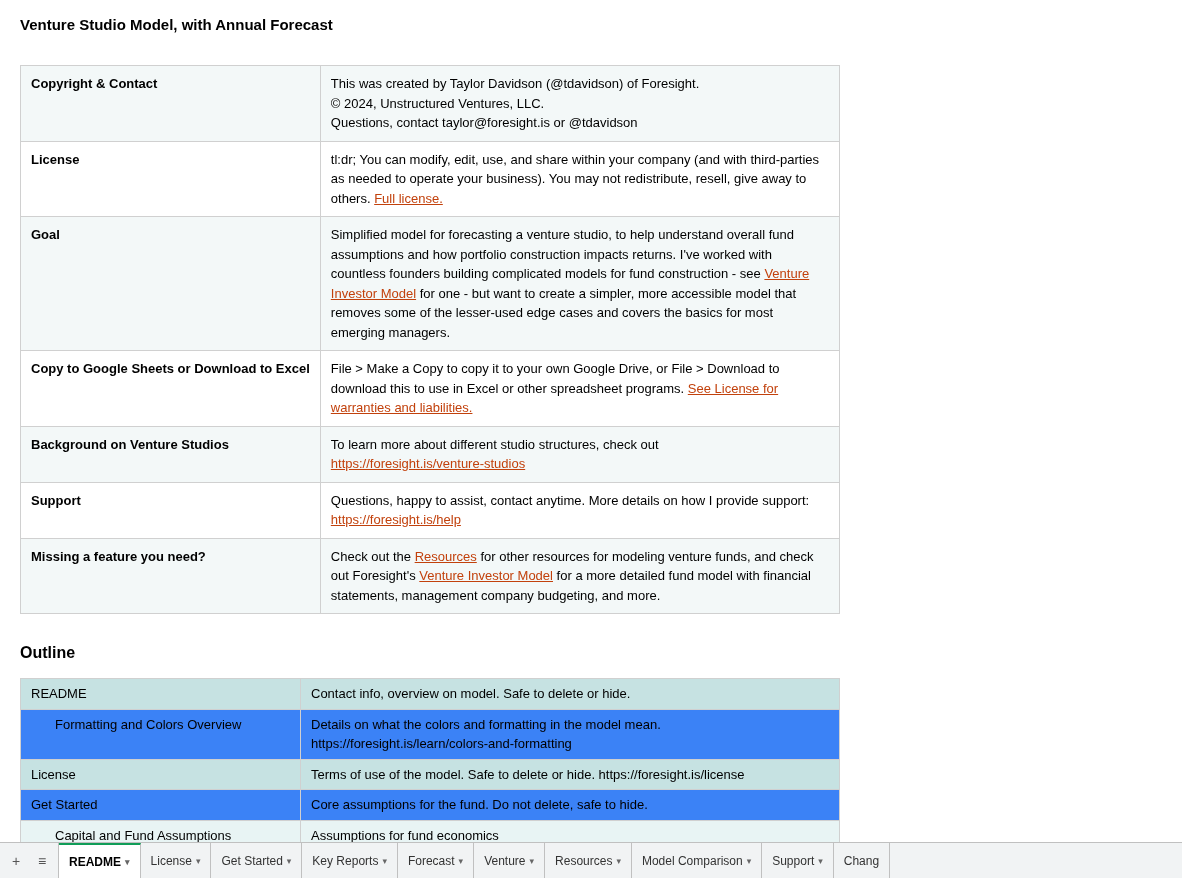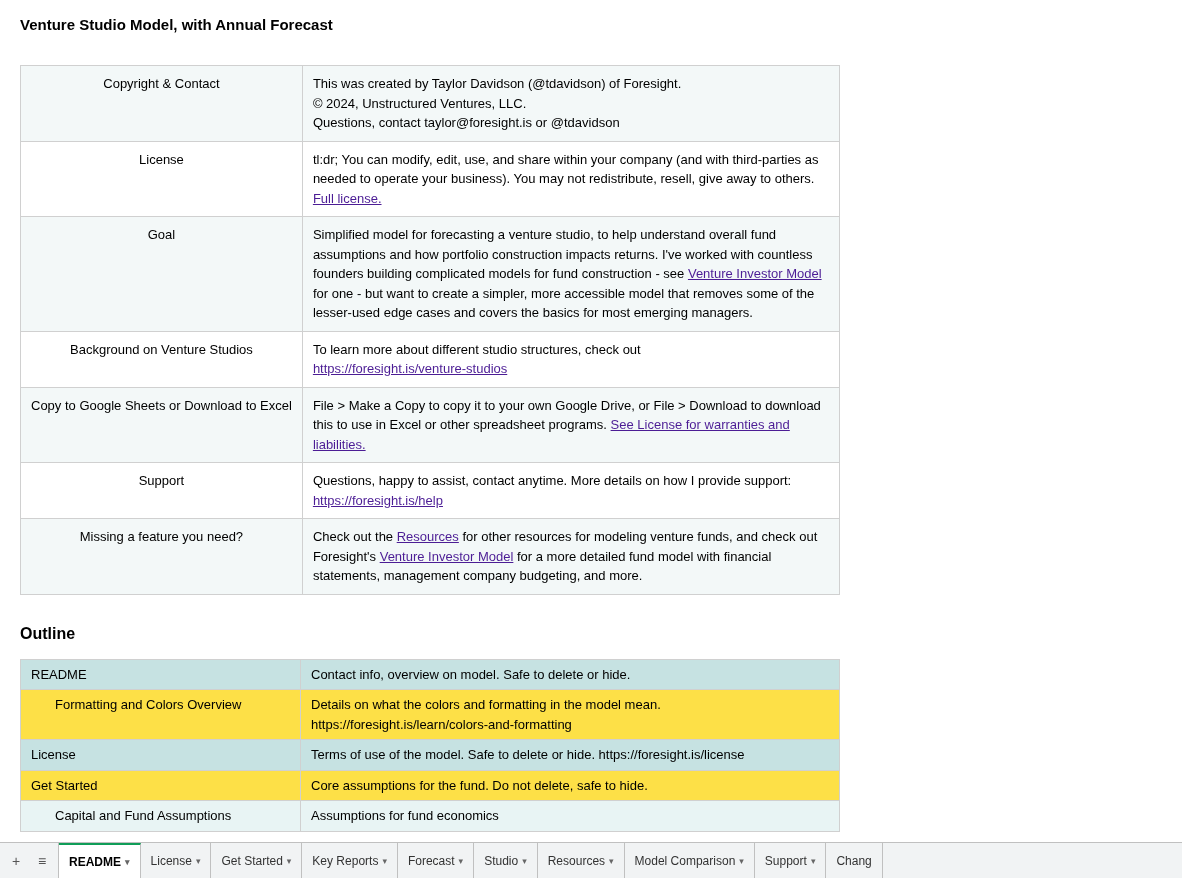--- a/index.html
+++ b/index.html
@@ -42,28 +42,27 @@
 
     .info-table tr:nth-child(odd) td {
       background: #f3f8f8;
     }
 
     .info-table tr:nth-child(even) td {
       background: #fff;
     }
 
     .info-table td:first-child {
-      font-weight: normal;
+      font-weight: bold;
       width: 280px;
       white-space: nowrap;
-      text-align: center;
     }
 
     a {
-      color: #4c1d95;
+      color: #c2410c;
       text-decoration: underline;
     }
 
     
     .section-title {
       font-size: 16px;
       font-weight: bold;
       margin-bottom: 16px;
     }
 
@@ -79,21 +78,21 @@
       border: 1px solid #d0d0d0;
       font-size: 13px;
       line-height: 1.5;
     }
 
     .outline-table .row-highlight td {
       background: #c6e2e2;
     }
 
     .outline-table .row-normal td {
-      background: #fde047;
+      background: #3b82f6;
     }
 
     .outline-table .row-sub-highlight td {
       background: #e8f4f4;
     }
 
     .outline-table td:first-child {
       width: 280px;
     }
 
@@ -191,31 +190,31 @@
       </tr>
 
       <tr>
         <td>Goal</td>
         <td>
           Simplified model for forecasting a venture studio, to help understand overall fund assumptions and how portfolio construction impacts returns. I've worked with countless founders building complicated models for fund construction - see <a href="#">Venture Investor Model</a> for one - but want to create a simpler, more accessible model that removes some of the lesser-used edge cases and covers the basics for most emerging managers.
         </td>
       </tr>
 
       <tr>
+        <td>Copy to Google Sheets or Download to Excel</td>
+        <td>
+          File &gt; Make a Copy to copy it to your own Google Drive, or File &gt; Download to download this to use in Excel or other spreadsheet programs. <a href="#">See License for warranties and liabilities.</a>
+        </td>
+      </tr>
+
+      <tr>
         <td>Background on Venture Studios</td>
         <td>
           To learn more about different studio structures, check out<br>
           <a href="#">https://foresight.is/venture-studios</a>
-        </td>
-      </tr>
-
-      <tr>
-        <td>Copy to Google Sheets or Download to Excel</td>
-        <td>
-          File &gt; Make a Copy to copy it to your own Google Drive, or File &gt; Download to download this to use in Excel or other spreadsheet programs. <a href="#">See License for warranties and liabilities.</a>
         </td>
       </tr>
 
       <tr>
         <td>Support</td>
         <td>
           Questions, happy to assist, contact anytime. More details on how I provide support:<br>
           <a href="#">https://foresight.is/help</a>
         </td>
       </tr>
@@ -284,21 +283,21 @@
     </div>
     <div class="tab">
       <span>Key Reports</span>
       <span class="dropdown-arrow">▾</span>
     </div>
     <div class="tab">
       <span>Forecast</span>
       <span class="dropdown-arrow">▾</span>
     </div>
     <div class="tab">
-      <span>Studio</span>
+      <span>Venture</span>
       <span class="dropdown-arrow">▾</span>
     </div>
     <div class="tab">
       <span>Resources</span>
       <span class="dropdown-arrow">▾</span>
     </div>
     <div class="tab">
       <span>Model Comparison</span>
       <span class="dropdown-arrow">▾</span>
     </div>

